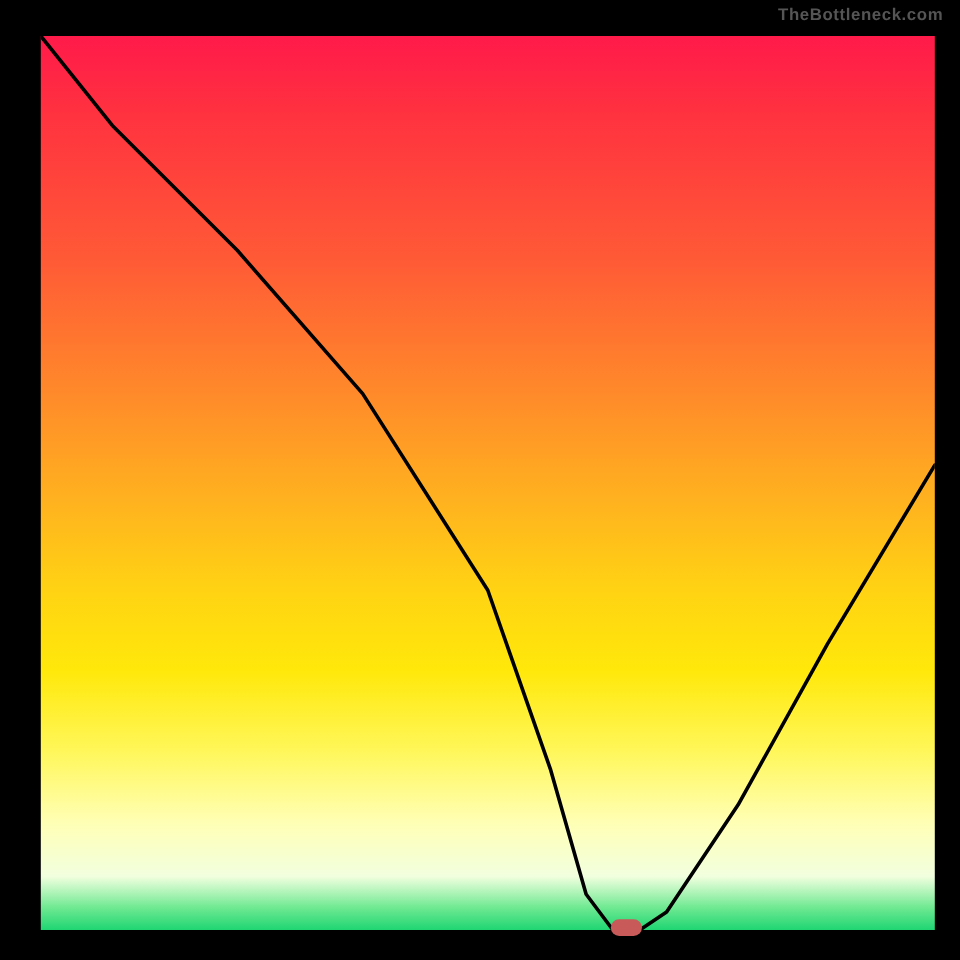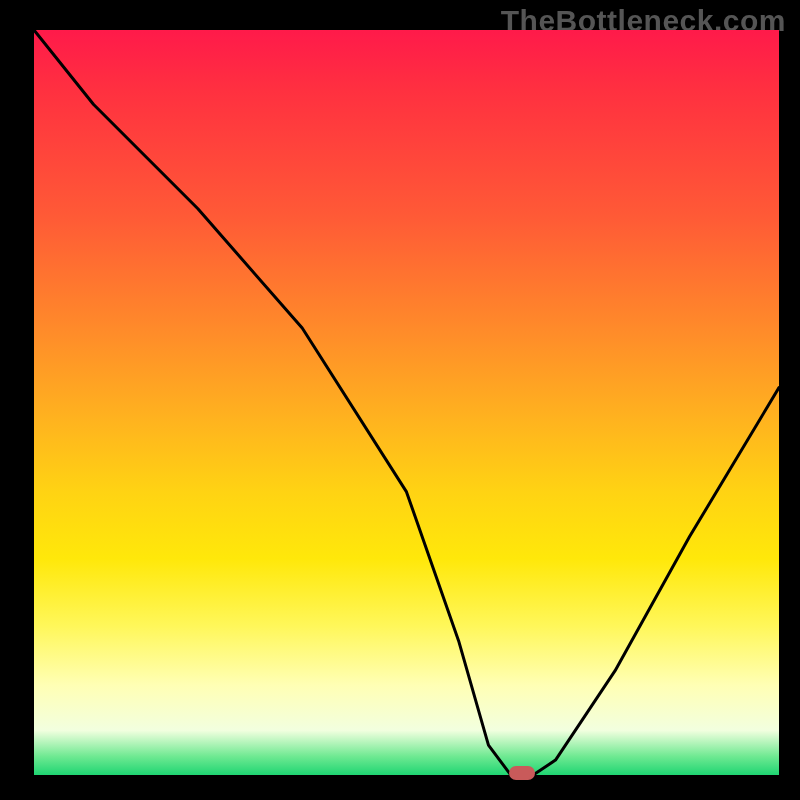--- a/index.html
+++ b/index.html
@@ -15,21 +15,21 @@
     position: relative;
     width: 800px;
     height: 800px;
     background: #000;
   }
   .watermark {
     position: absolute;
     top: 4px;
     right: 14px;
     color: #555;
-    font-size: 30px;
+    font-size: 14px;
     font-weight: 600;
     letter-spacing: 0.5px;
     user-select: none;
   }
   .plot-area {
     position: absolute;
     left: 34px;
     top: 30px;
     width: 745px;
     height: 745px;

